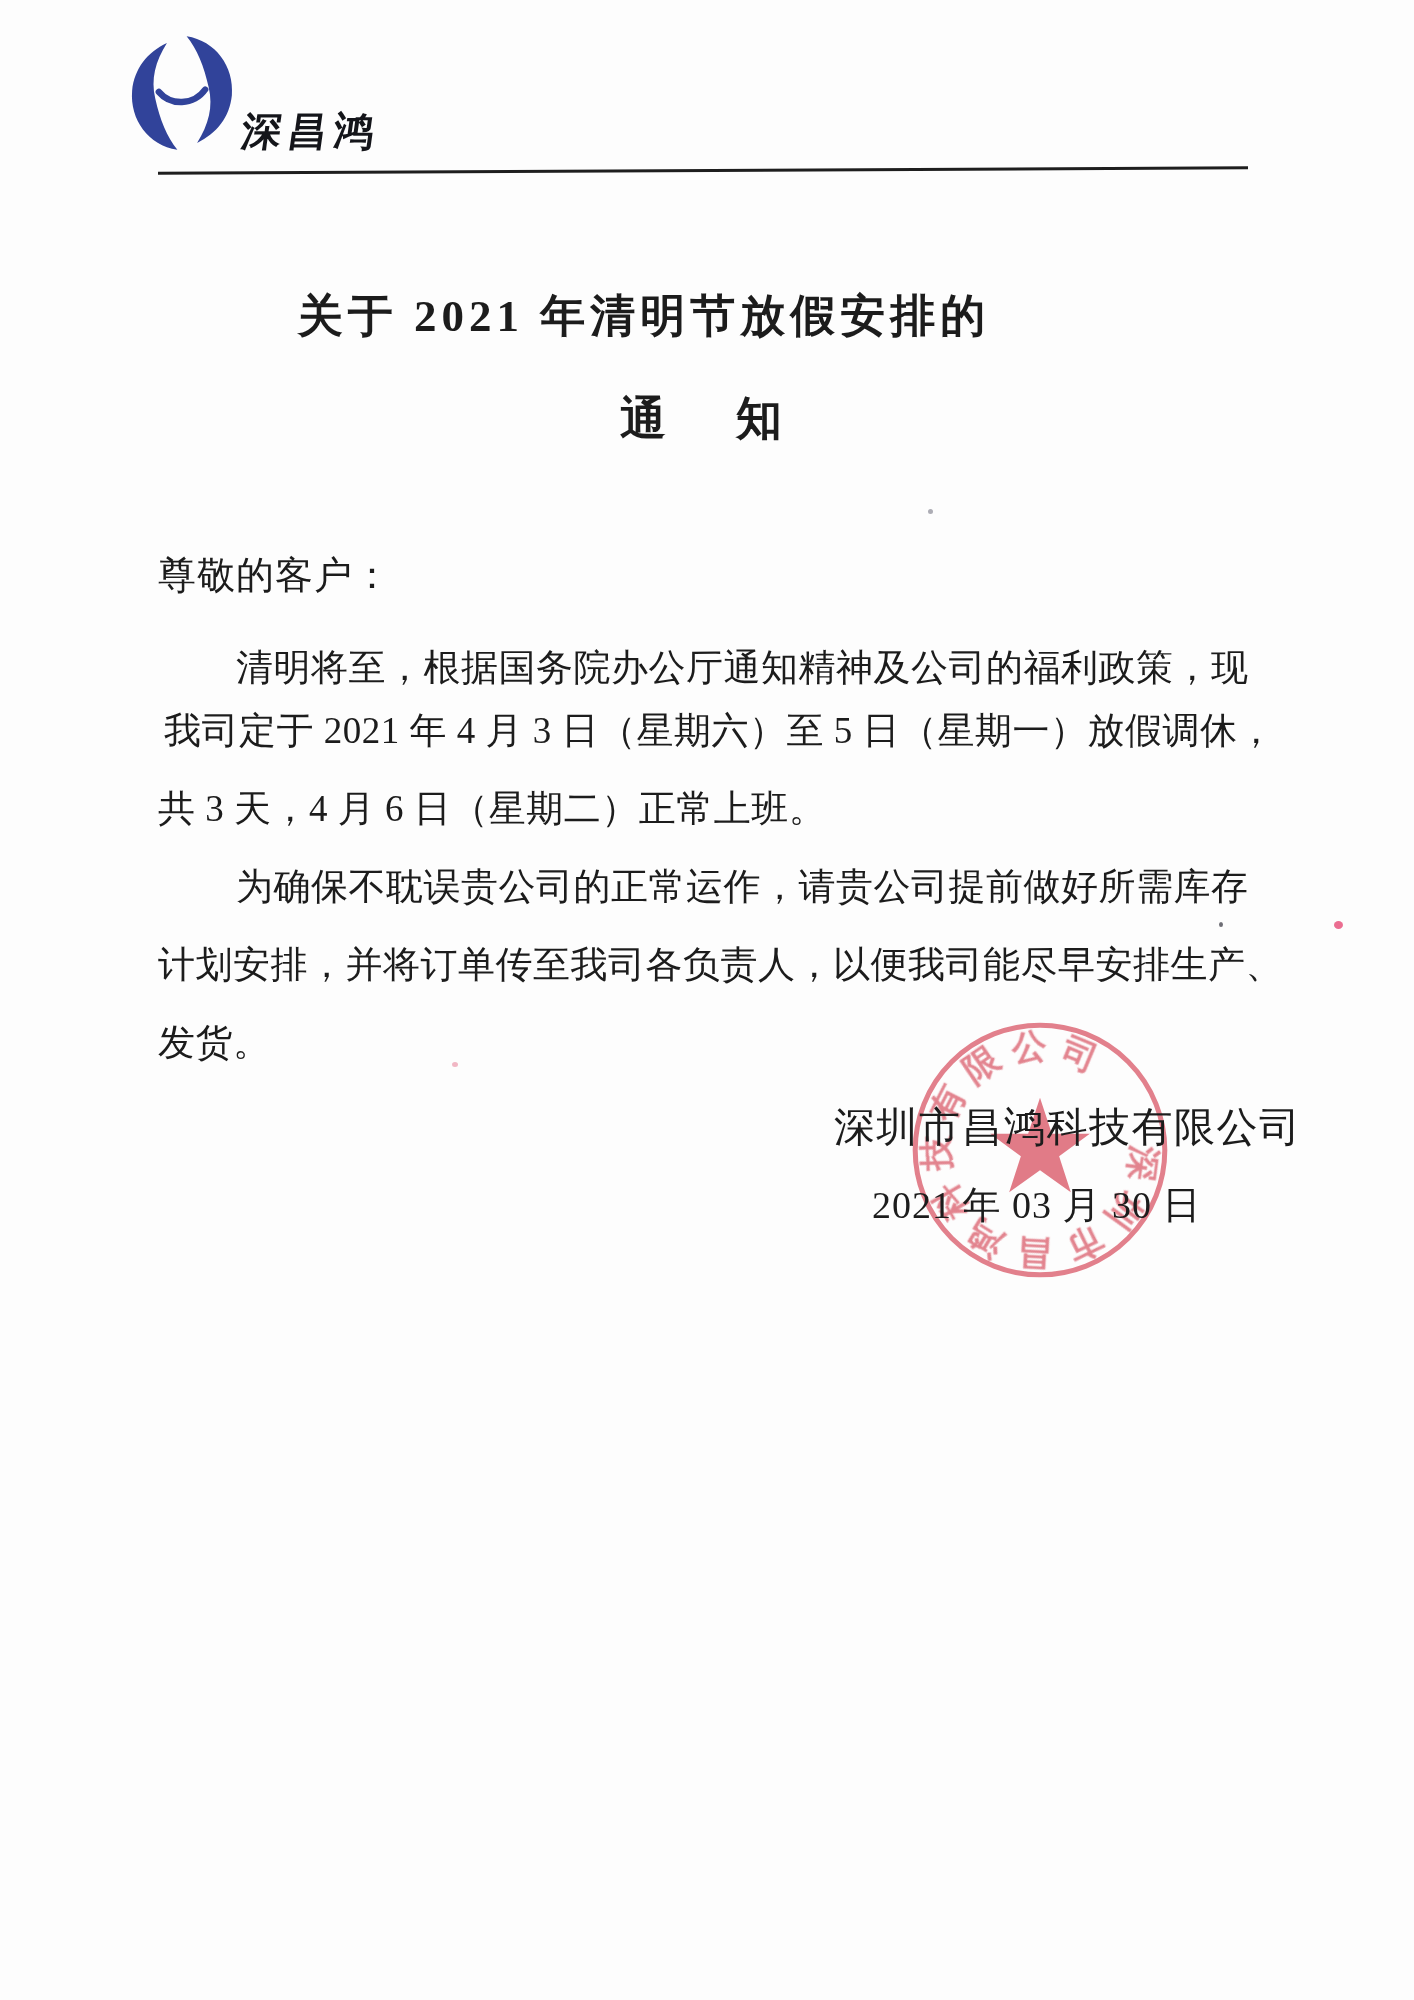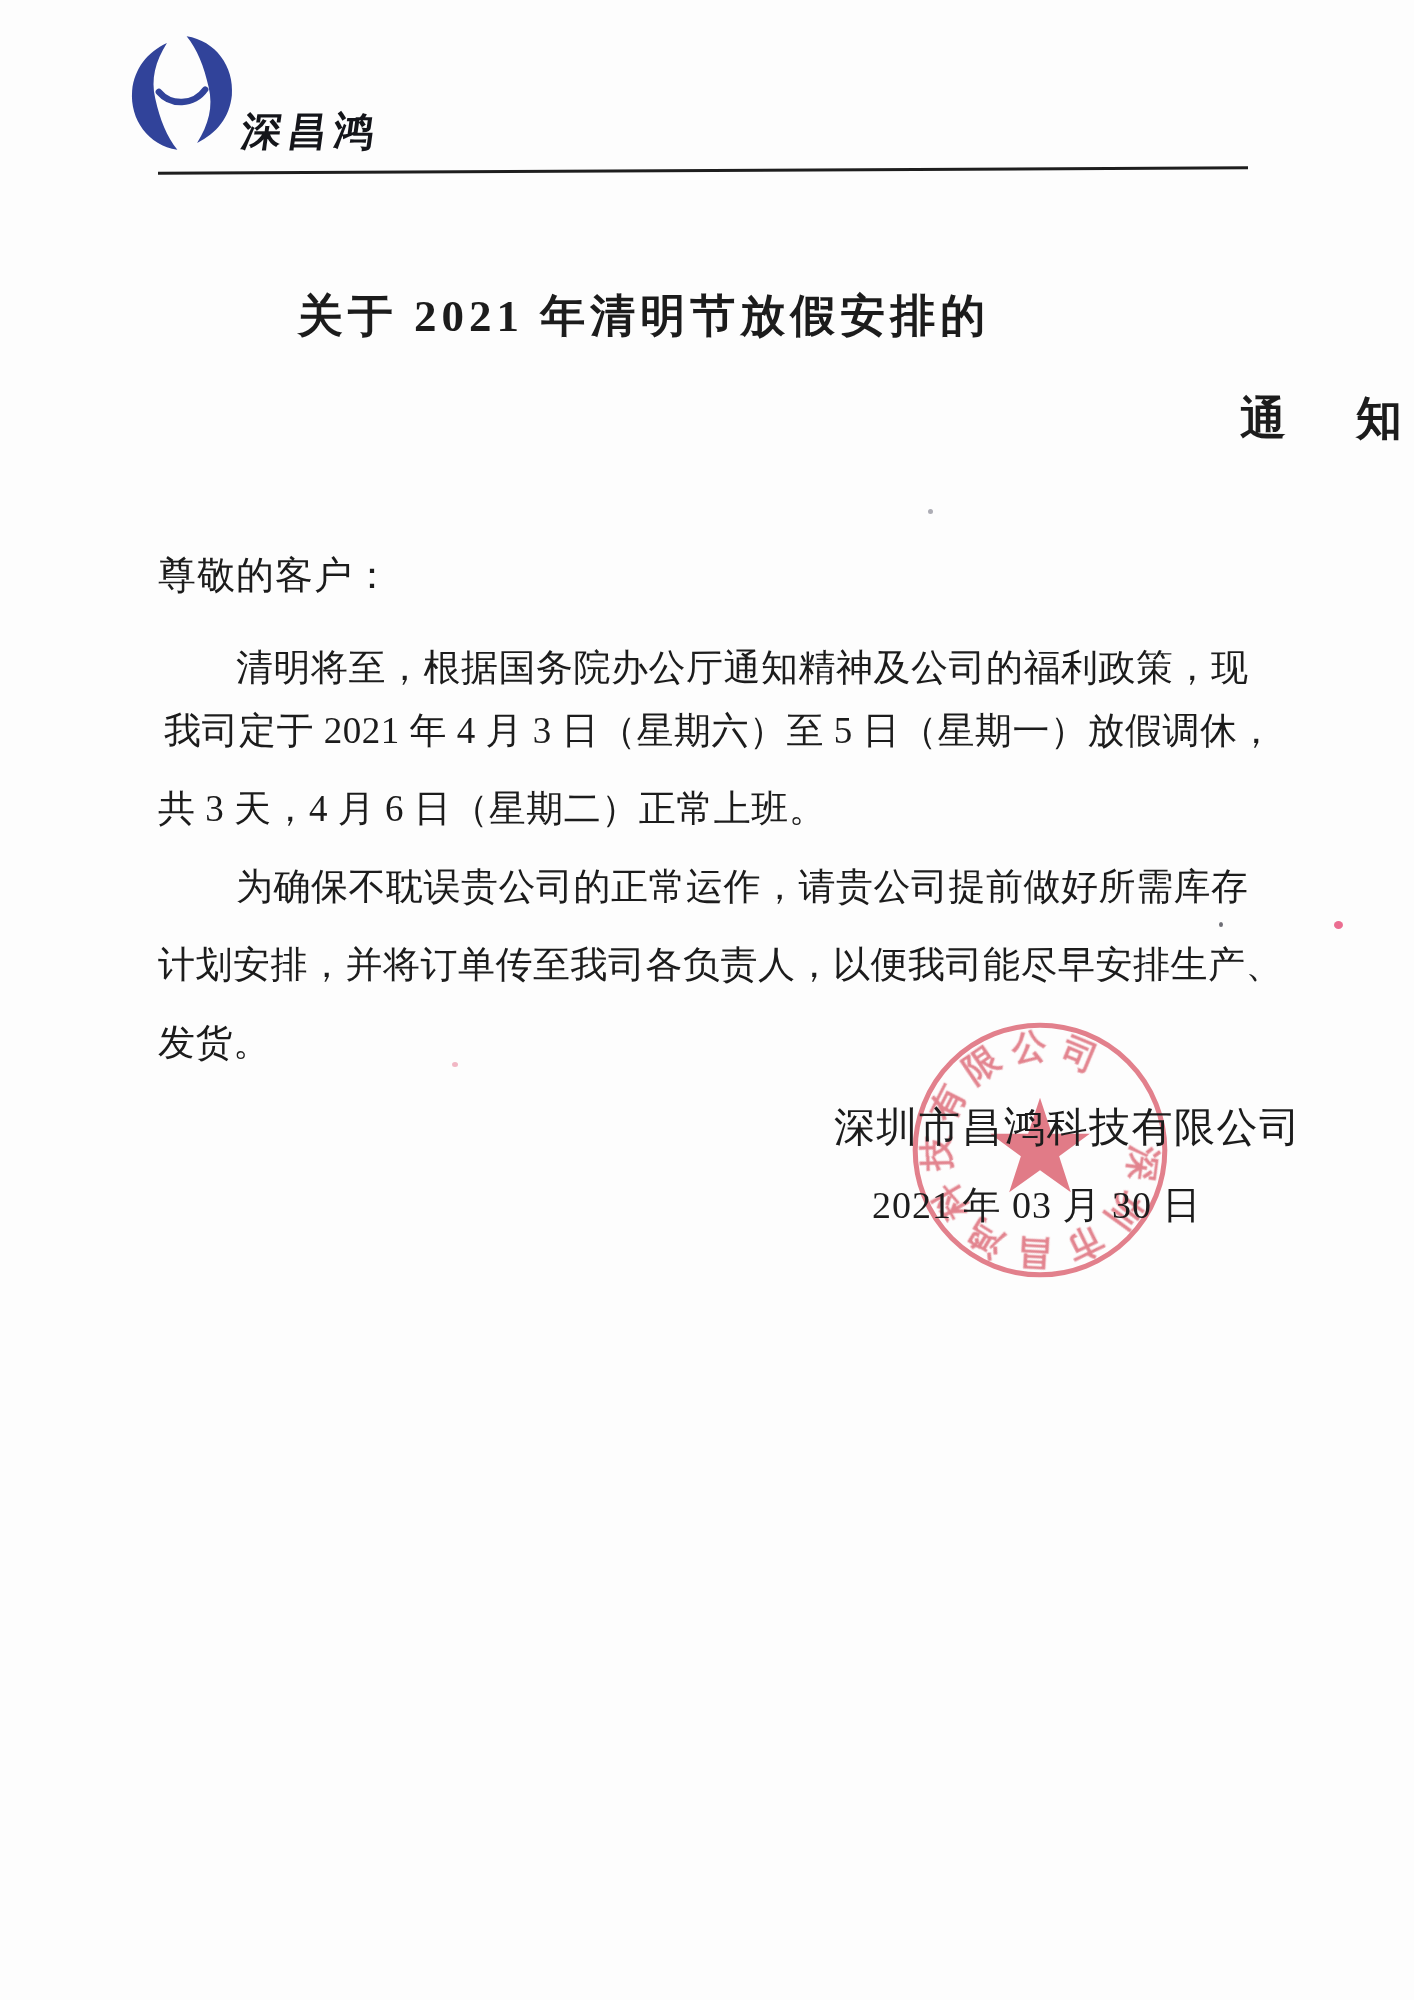--- a/index.html
+++ b/index.html
@@ -35,21 +35,21 @@
   
   .title-line1 {
     left: 0; top: 286px; width: 1288px;
     text-align: center;
     font-size: 45px;
     font-weight: bold;
     letter-spacing: 5px;
   }
   .title-line2 {
     left: 0; top: 388px; width: 1414px;
-    text-align: right;
+    text-align: center;
     font-size: 46px;
     font-weight: bold;
     letter-spacing: 12px;
   }
 
   
   .salutation {
     left: 158px; top: 550px;
     font-size: 38px;
     letter-spacing: 1px;

